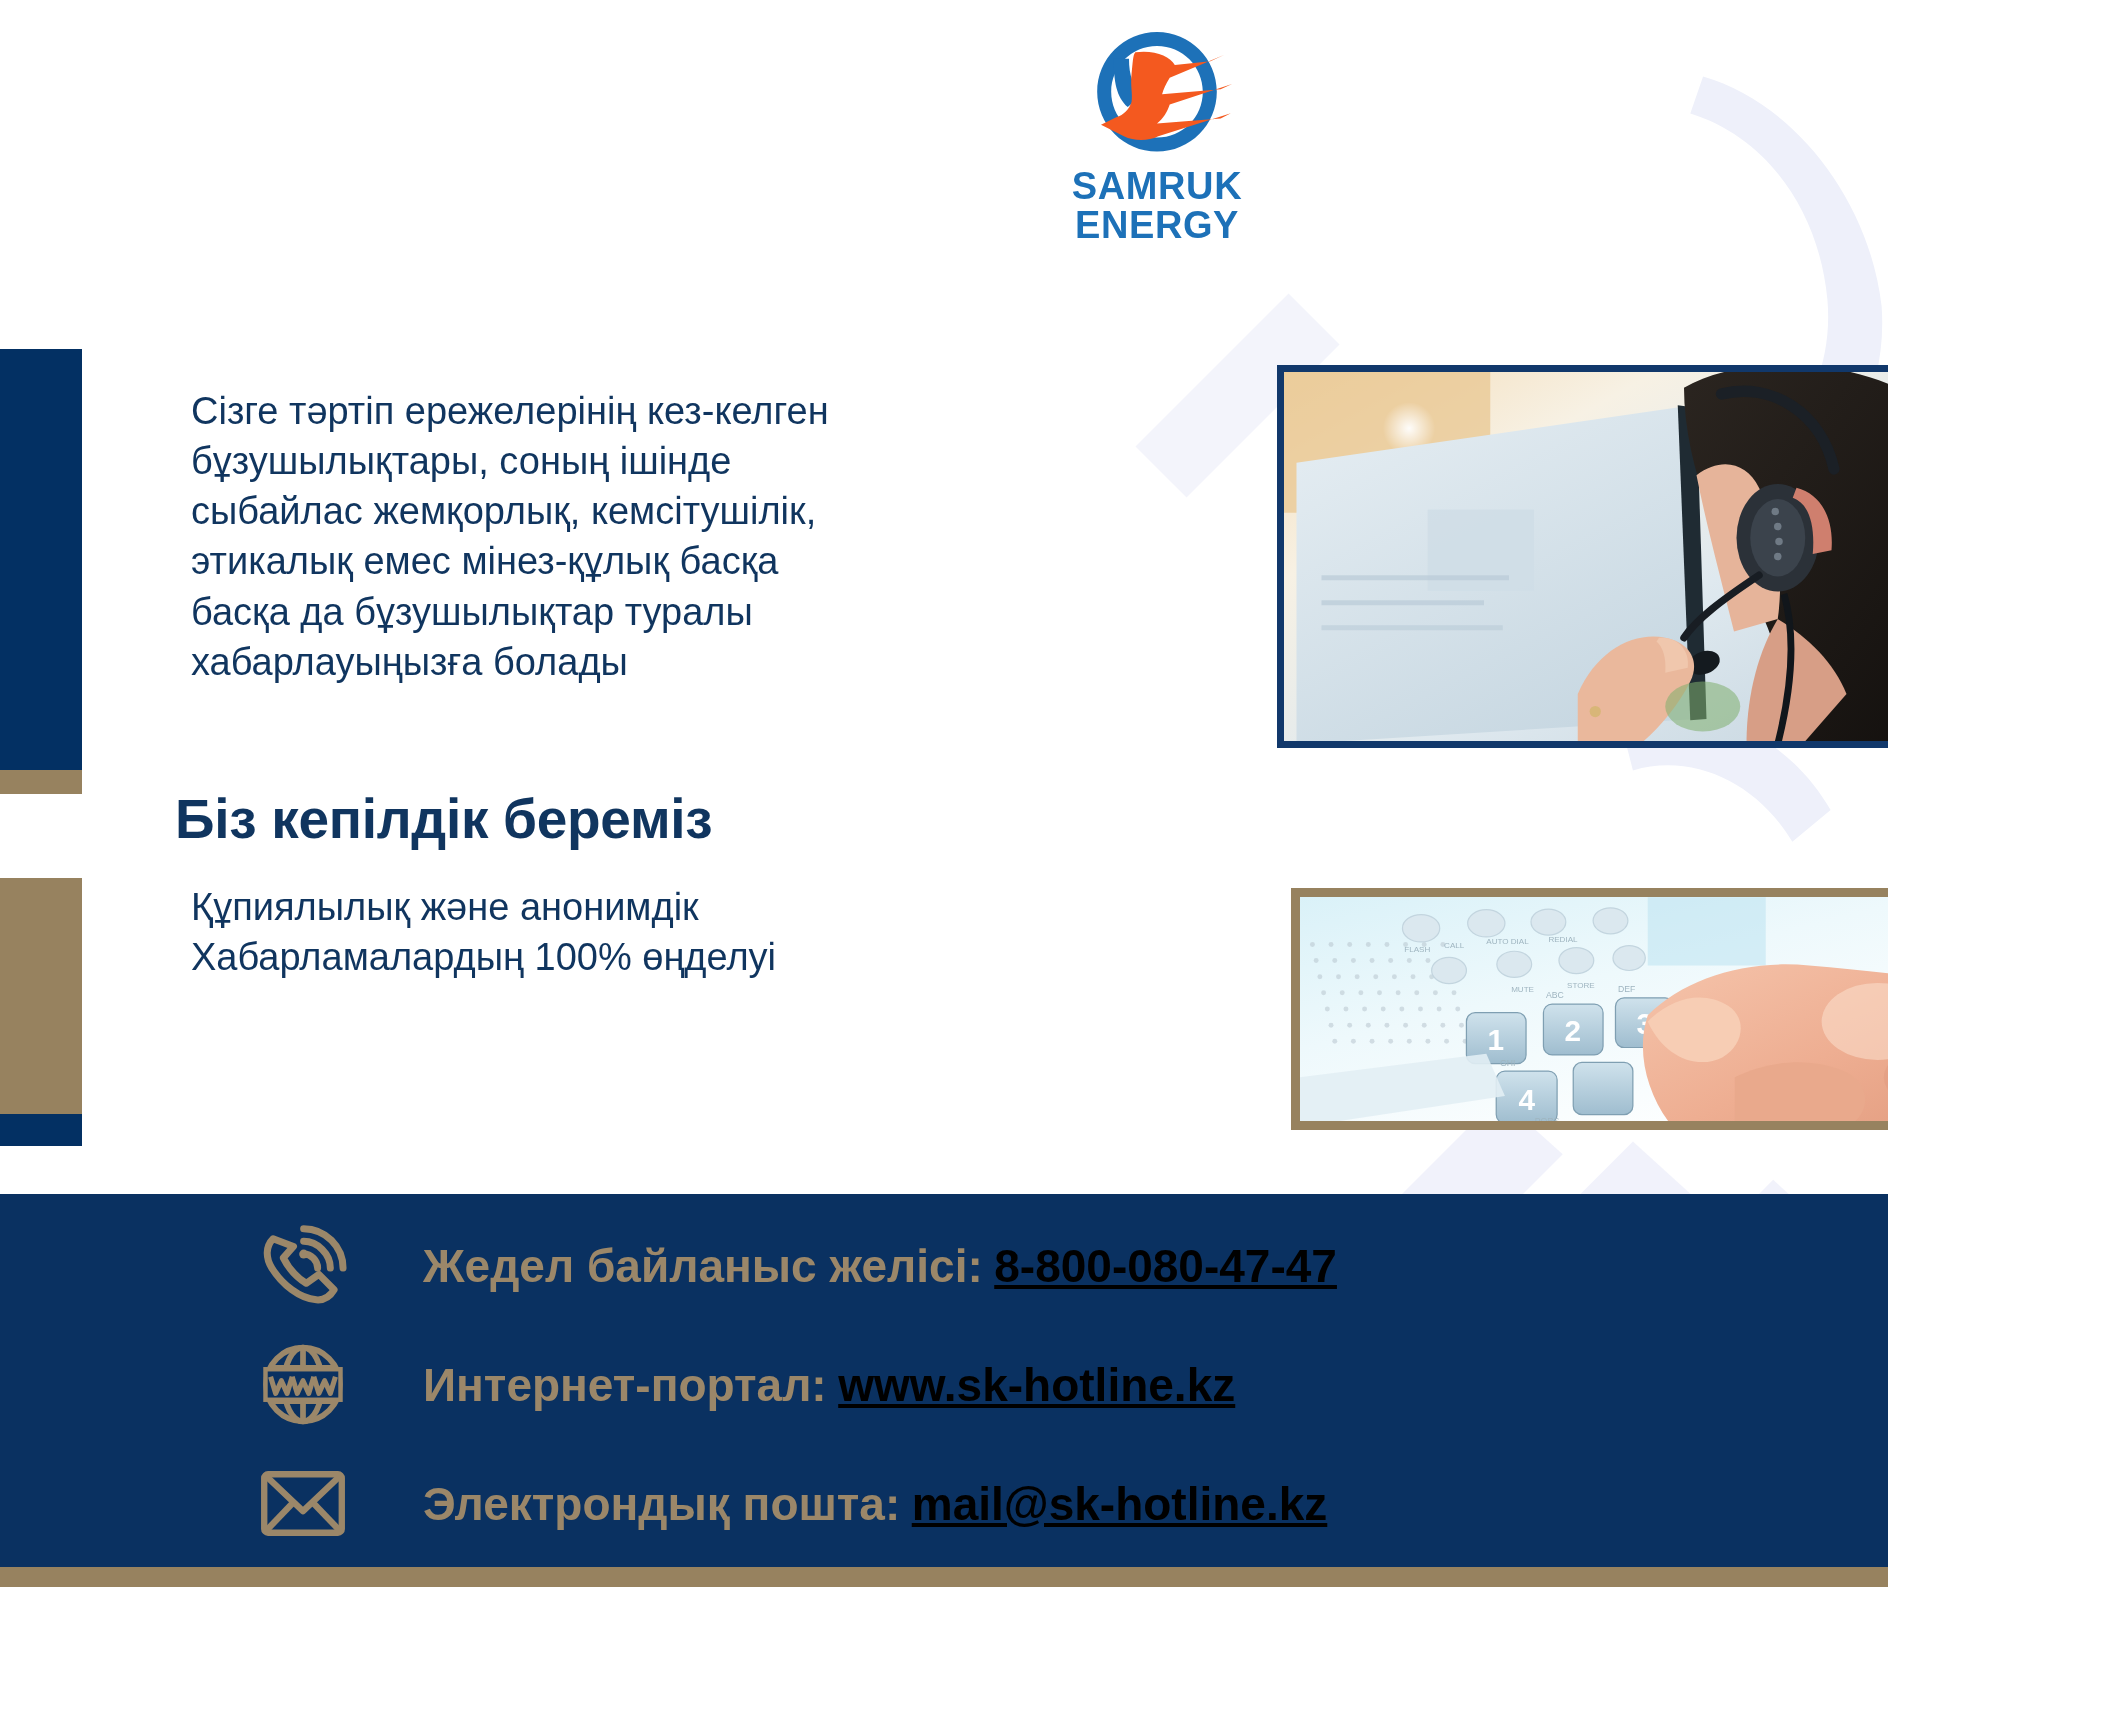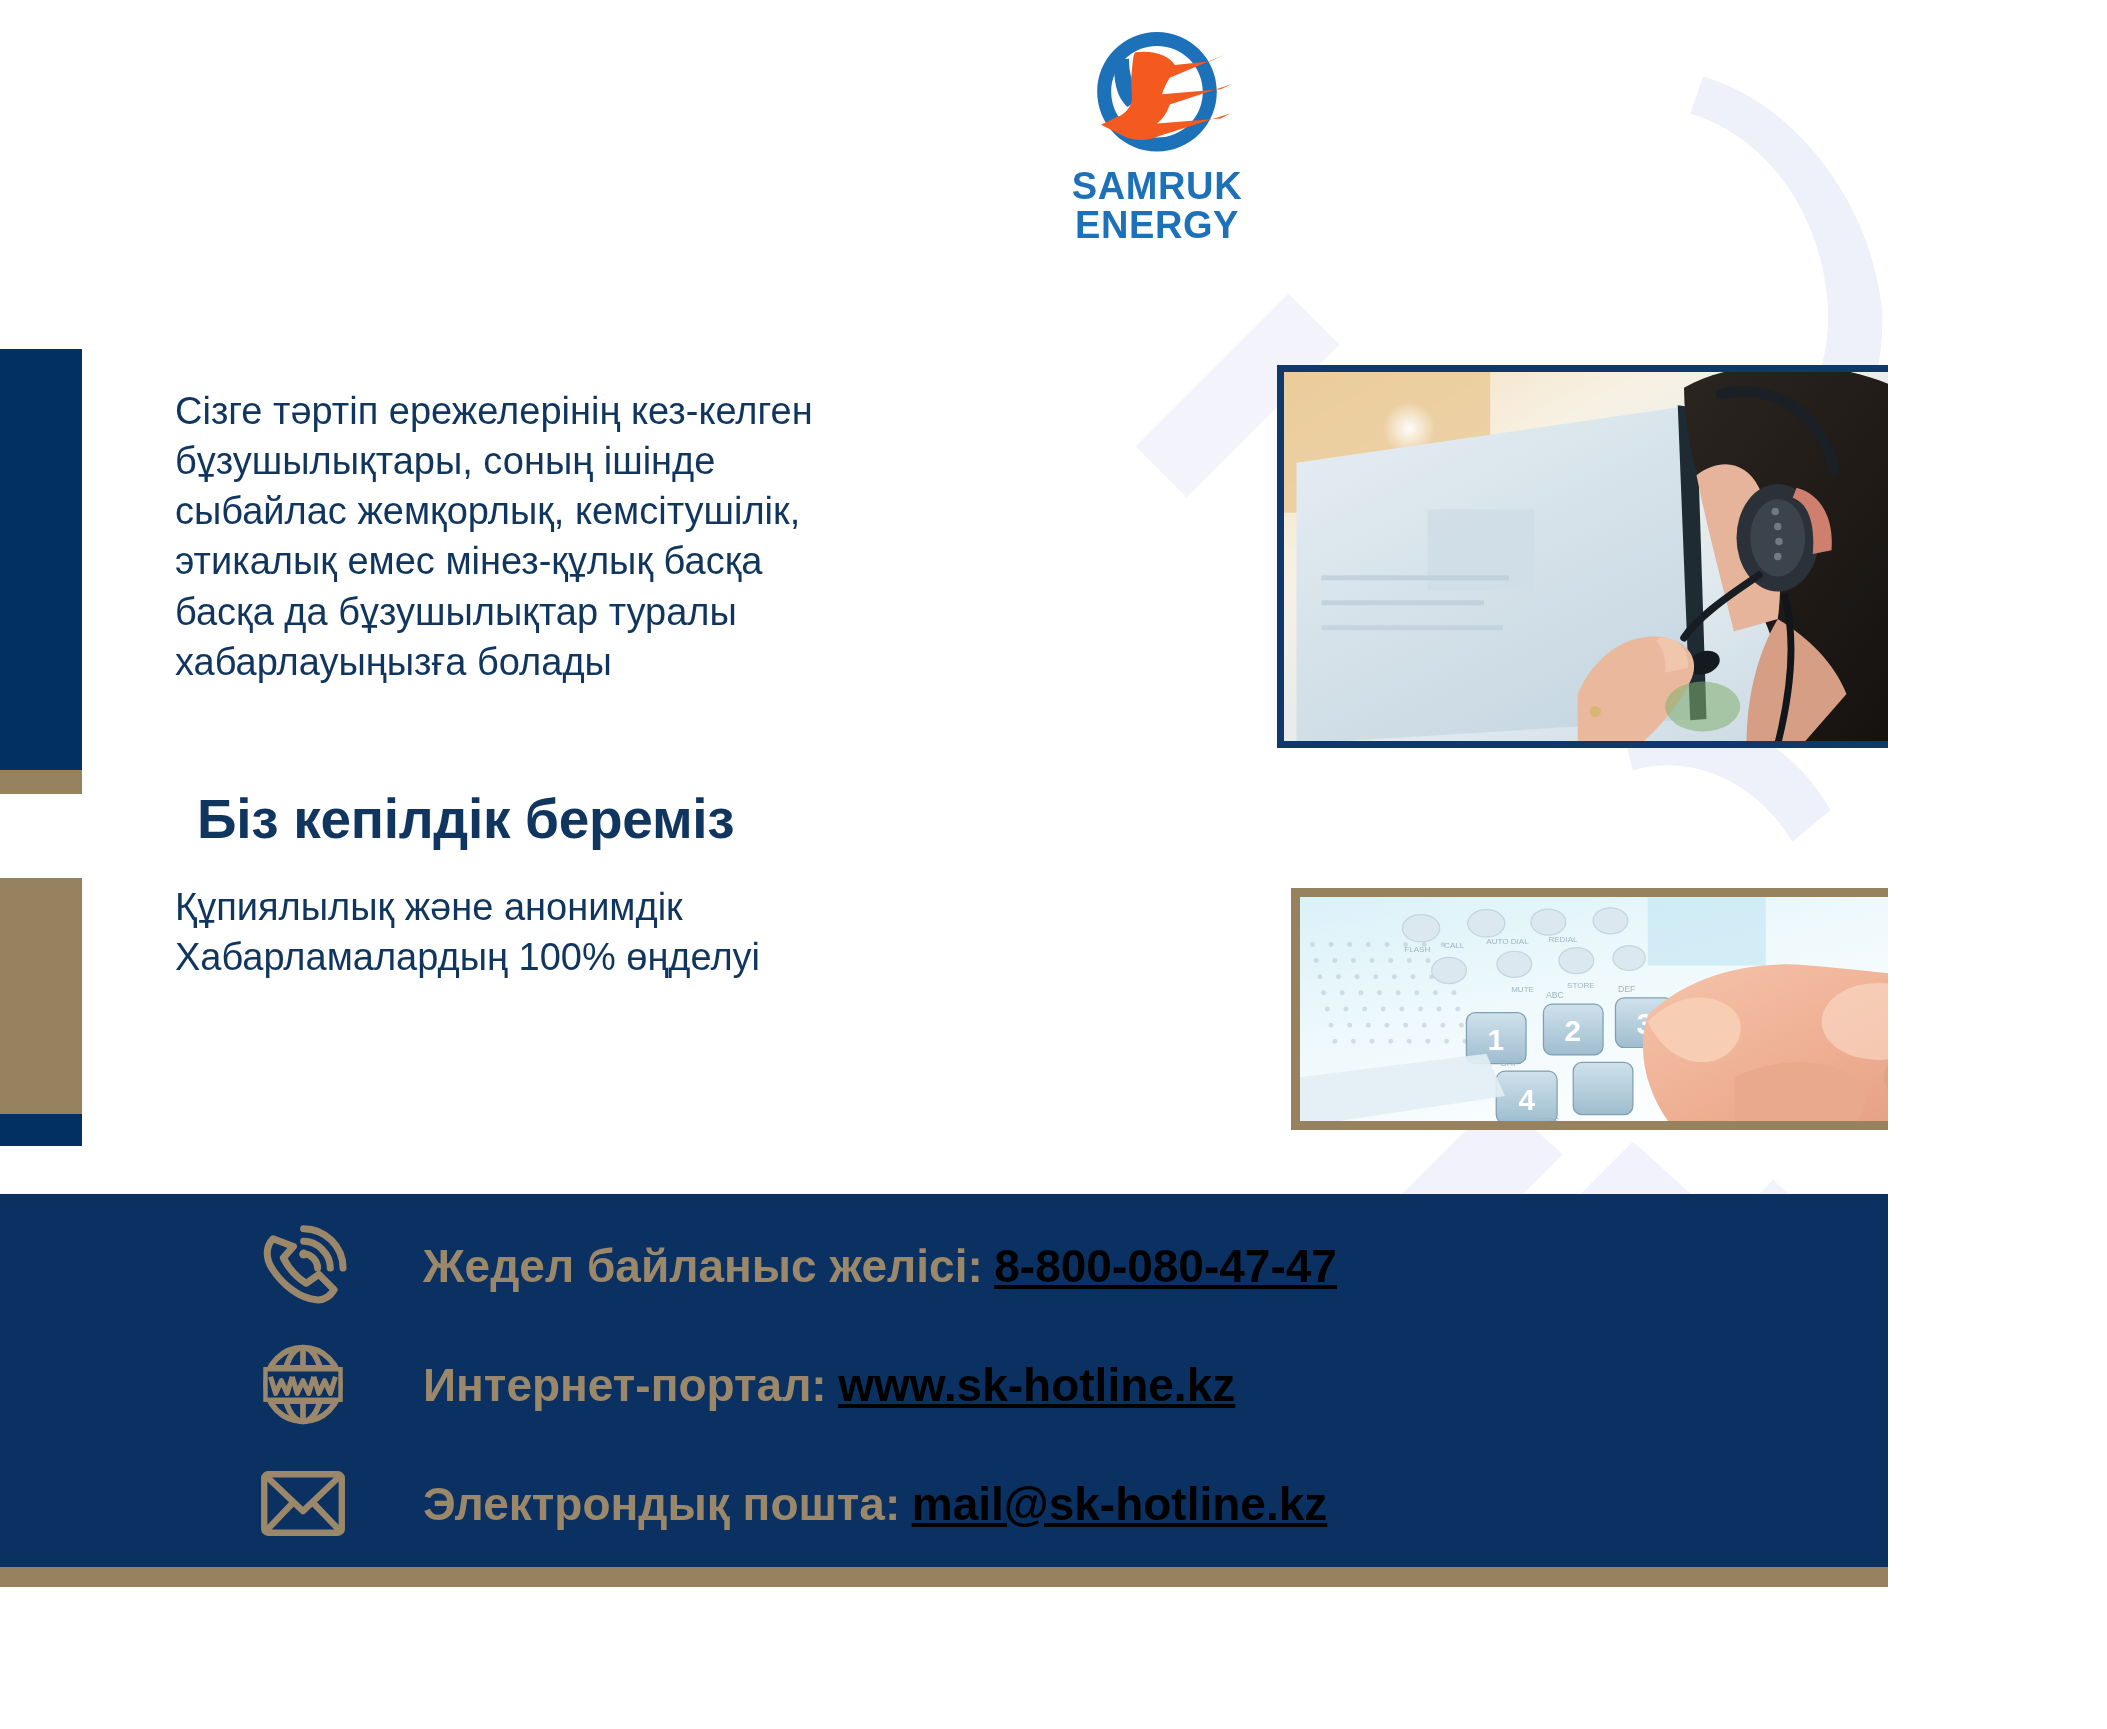--- a/index.html
+++ b/index.html
@@ -100,25 +100,25 @@
     font-weight: bold;
     font-size: 55px;
     line-height: 1.08;
     letter-spacing: -0.3px;
     margin: 0;
   }
   .para {
     color: #10355f;
     font-size: 38px;
     line-height: 1.32;
-    margin: 31px 0 0 0;
+    margin: 31px 0 0 16px;
   }
   .para div { white-space: nowrap; }
 
-  .heading-2 { margin-top: 103px; margin-left: 22px; }
+  .heading-2 { margin-top: 103px; }
   .para-2 { margin-top: 33px; }
 
   
   .photo {
     position: absolute;
     z-index: 4;
     overflow: hidden;
   }
   .photo-operator {
     left: 1277px;

